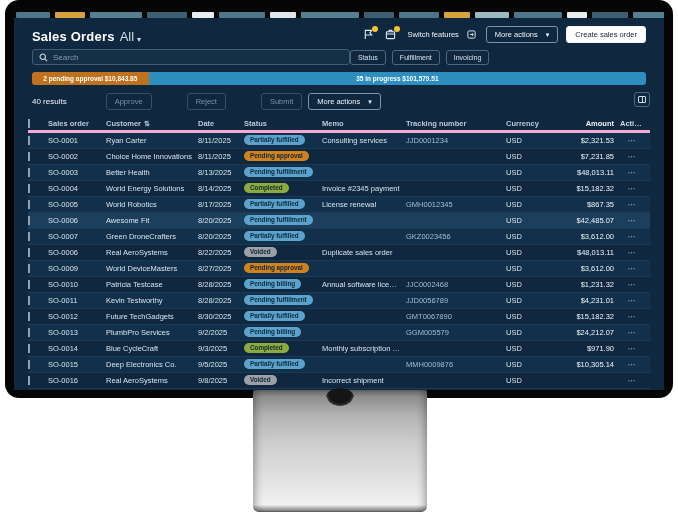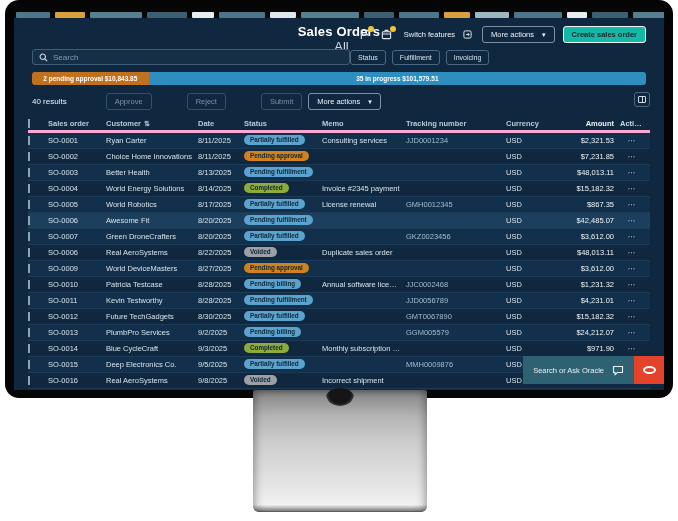--- a/index.html
+++ b/index.html
@@ -13,32 +13,32 @@
     border-radius:2px 2px 6px 6px; box-shadow:inset 6px 0 8px -4px rgba(0,0,0,.35), inset -6px 0 8px -4px rgba(0,0,0,.35); }
   .stand-notch { position:absolute; left:326px; top:388px; width:28px; height:18px; background:radial-gradient(ellipse at 50% 30%, #151515 55%, #3a3a3a 70%, transparent 72%); border-radius:50%; }
 
   
   .screen { position:absolute; left:14px; top:7px; width:650px; height:383px; background:#102740; overflow:hidden; color:#d6e2ec; }
 
   .top-strip { height:11px; background:#070707; display:flex; align-items:flex-end; gap:5px; padding:0 2px; overflow:hidden; }
   .top-strip .seg { height:6px; border-radius:1px; flex:none; }
 
   .hdr { padding:6px 18px 0 18px; position:relative; }
-  .title-row { display:flex; align-items:center; height:20px;flex-direction:column; }
+  .title-row { display:flex; align-items:flex-end; height:20px; }
   .title { font-size:13px; font-weight:bold; color:#fff; letter-spacing:.2px; }
   .scope { font-size:13px; color:#cfdbe5; margin-left:5px; }
   .scope-caret { font-size:8px; color:#cfdbe5; margin-left:3px; }
 
   .toolbar { position:absolute; right:18px; top:8px; display:flex; align-items:center; gap:8px; }
   .tb-icon { position:relative; width:14px; height:14px; display:flex; align-items:center; justify-content:center; cursor:pointer; }
   .tb-icon svg { stroke:#dfe8ef; }
   .badge { position:absolute; right:-2px; top:-2px; width:6px; height:6px; border-radius:50%; background:#f2c433; }
   .btn { display:inline-flex; align-items:center; gap:8px; height:17px; padding:0 8px; border-radius:3px;
          font-size:7.5px; color:#eef4f8; border:1px solid #7e94a6; background:transparent; cursor:pointer; white-space:nowrap; }
-  .btn.primary { background:#14b8a6; color:#17242e; border-color:#f2f6f8; font-weight:bold; }
+  .btn.primary { background:#ffffff; color:#17242e; border-color:#f2f6f8; font-weight:normal; }
   .caret { font-size:7px; }
 
   .search-row { display:flex; align-items:center; gap:0; margin-top:5px; }
   .search-box { display:flex; align-items:center; gap:5px; width:318px; height:16px; background:#152f47; border:1px solid #3f5d79; border-radius:3px; padding:0 6px; }
   .search-box input { flex:1; background:transparent; border:none; outline:none; color:#cfdbe5; font-size:8px; font-family:inherit; }
   .search-box input::placeholder { color:#869cae; }
   .chip-filter { height:15px; display:inline-flex; align-items:center; padding:0 7px; border:1px solid #4a98; border:1px solid #4a6884; border-radius:3px; font-size:7px; color:#d6e2ec; cursor:pointer; }
 
   .banner { display:flex; height:13px; margin:7px 18px 0 18px; border-radius:3px; overflow:hidden; }
   .banner .part { display:flex; align-items:center; justify-content:center; font-size:6.5px; font-weight:bold; color:#fdfdfd; white-space:nowrap; }
@@ -393,28 +393,17 @@
     <span class="cell"><span class="chip" style="background: rgb(154, 160, 166);">Voided</span></span>
     <span class="cell">Incorrect shipment</span>
     <span class="cell track"></span>
     <span class="cell">USD</span>
     <span class="cell num"></span>
     <span class="cell act">⋯</span>
   </div>
 </div>
     </div>
 
-    <div class="assistant">
-      <div class="assist-box">
-        <span class="assist-label">Search or Ask Oracle</span>
-        <svg width="12" height="11" viewBox="0 0 12 11" fill="none" stroke="#eaf1f5" stroke-width="1.1">
-            <path d="M1.5 1.5h9v6h-5l-2.5 2v-2h-1.5z"></path>
-          </svg>
-      </div>
-      <div class="assist-red">
-        <span class="oracle-o"></span>
-      </div>
-    </div>
   </div>
 
   <div class="stand-neck"></div>
   <div class="stand-notch"></div>
 </div>
 
 </body></html>

